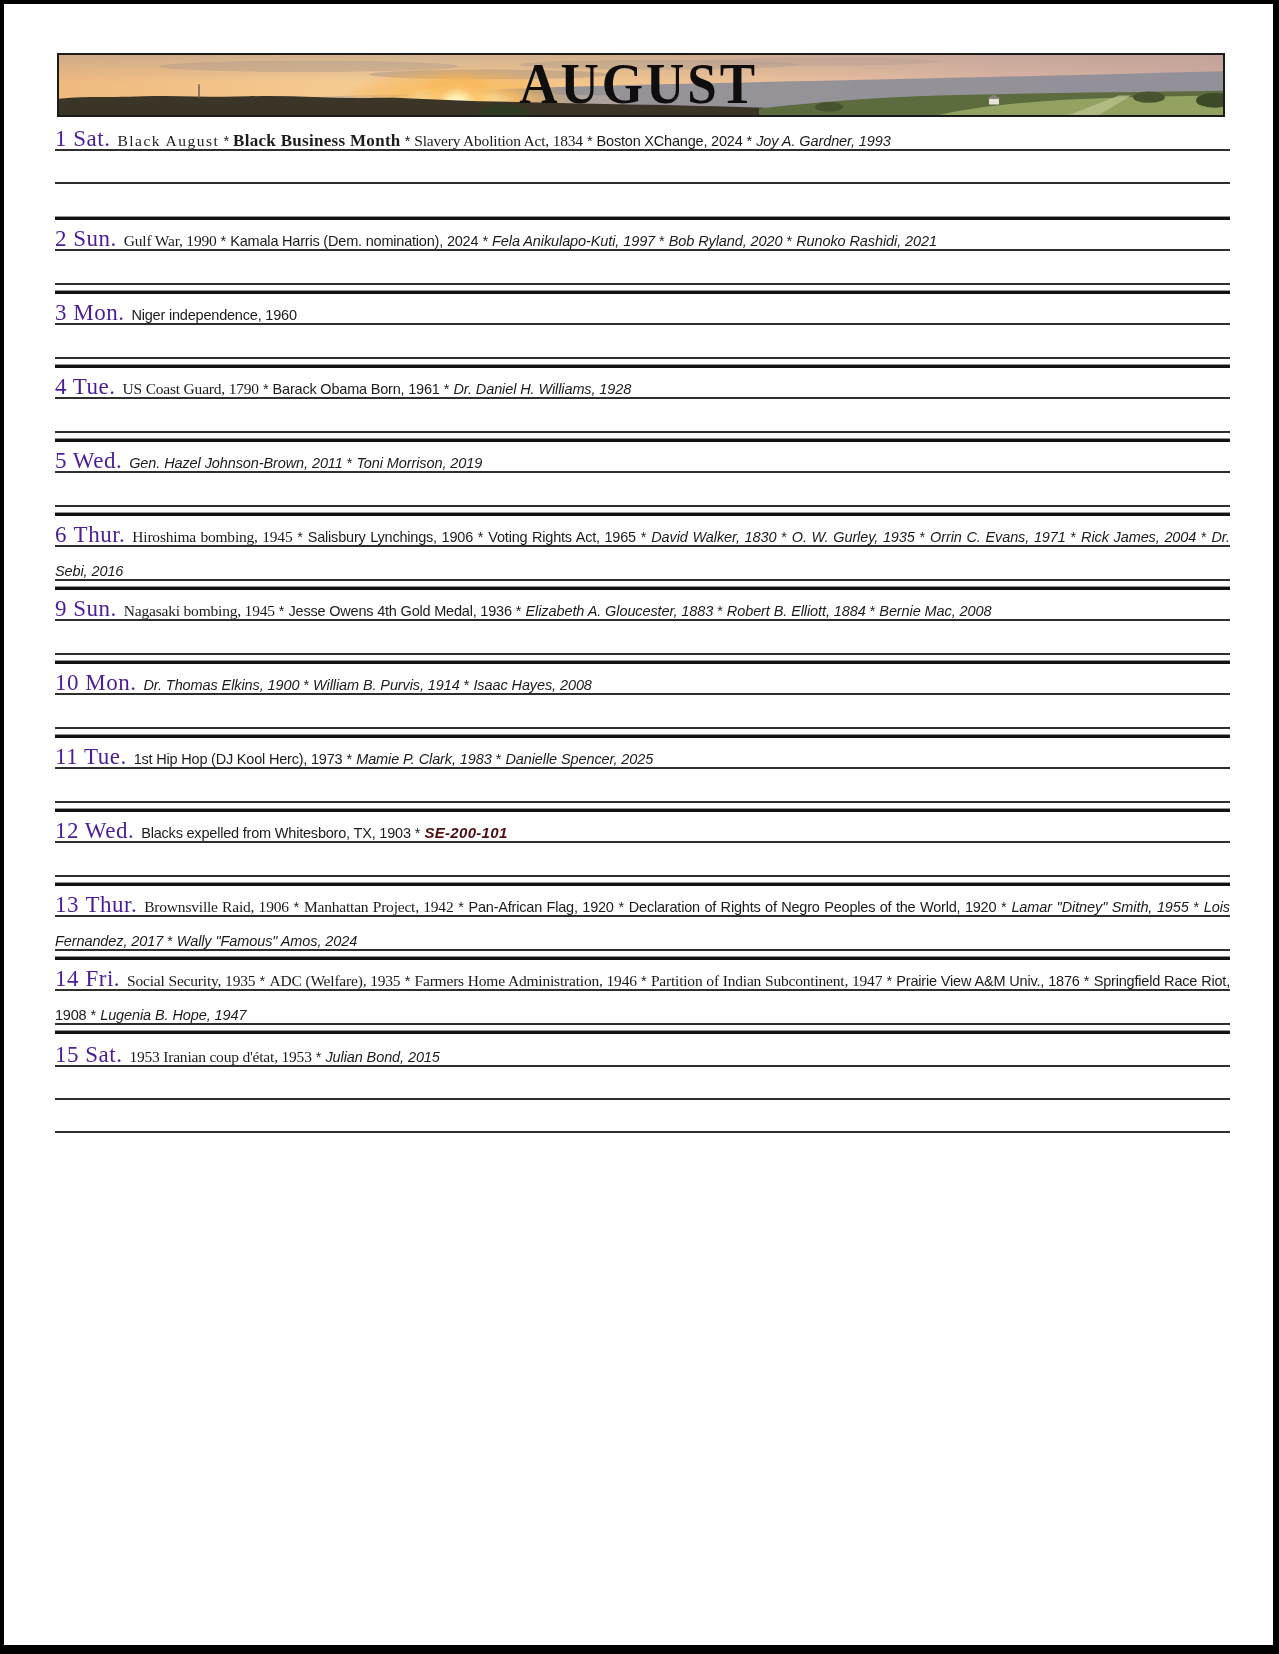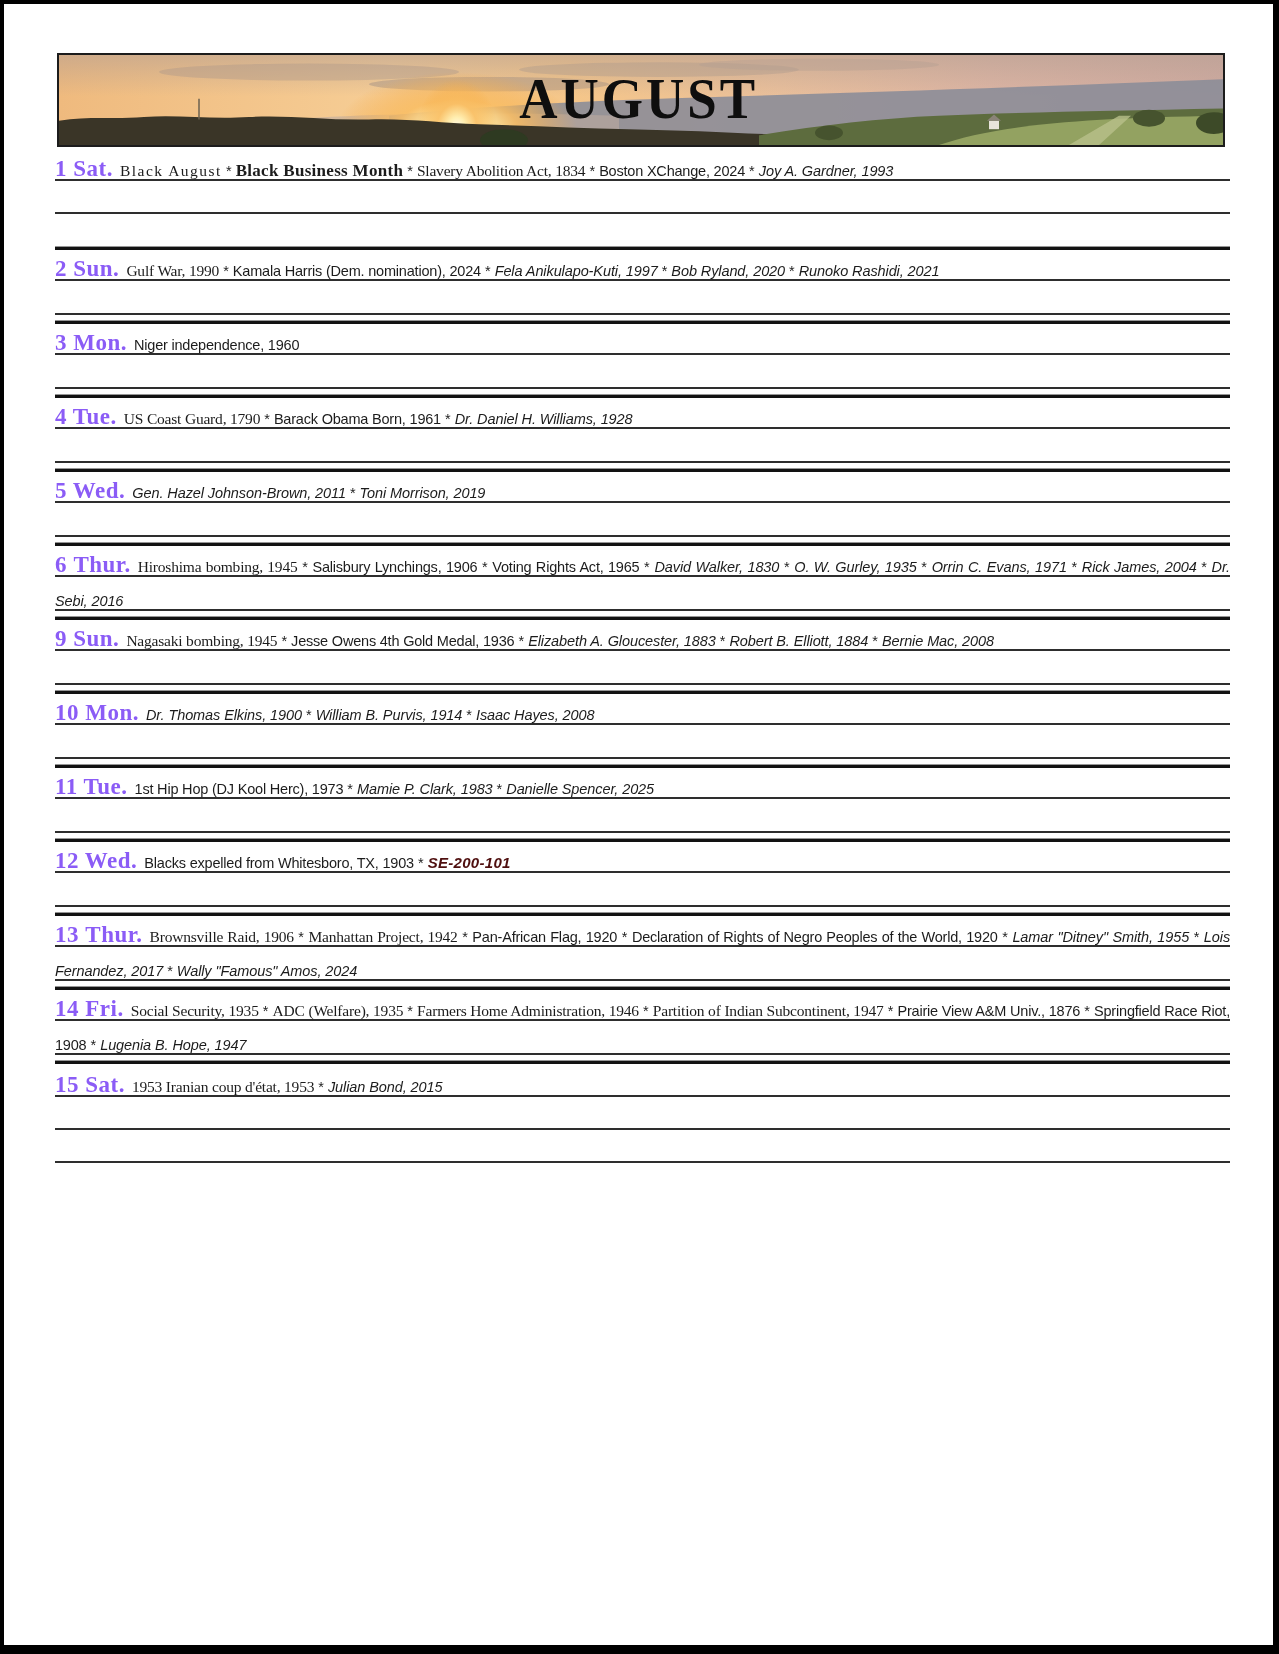--- a/index.html
+++ b/index.html
@@ -4,21 +4,21 @@
 <style>
   html,body{margin:0;padding:0;background:#fff;}
   body{width:1279px;height:1654px;font-family:"Liberation Sans",sans-serif;}
   .page{
     box-sizing:border-box;width:1279px;height:1654px;background:#fff;
     border:4px solid #000;border-right-width:6px;border-bottom-width:9px;
     padding:49px 43px 0 51px;overflow:hidden;
   }
   
   .banner{
-    position:relative;box-sizing:border-box;width:1168px;height:94px;
+    position:relative;box-sizing:border-box;width:1168px;height:64px;
     margin-left:2px;border:2px solid #1c1c1c;overflow:hidden;background:#fca5a5;
   }
   .banner svg{position:absolute;left:0;top:0;width:100%;height:100%;display:block;}
   .month-title{
     position:absolute;left:50%;top:50%;transform:translate(-51%,-52%) scaleY(1.06);
     margin:0;font-family:"Liberation Serif",serif;font-weight:700;
     font-size:53px;letter-spacing:3px;color:#0e0e0e;white-space:nowrap;
   }
   
   .days{margin-top:5px;}
@@ -34,22 +34,22 @@
   .day.first .r1{top:27px}.day.first .r2{top:60px}
   .day.last .r1{top:35px}.day.last .r2{top:68px}.day.last .r3{top:101px}
   .entry{
     position:absolute;left:0;right:0;top:6px;margin:0;
     line-height:33.5px;color:#1c1c1c;font-size:14.5px;
   }
   .day.first .entry{top:0;line-height:33px;}
   .day.last .entry{top:8px;}
   .day.two .entry{text-align:justify;}
   .day-label{
-    font-family:"Liberation Serif",serif;font-weight:700;font-size:23px;
-    letter-spacing:.5px;color:#8b5cf6;margin-right:7px;
+    font-family:"Liberation Serif",serif;font-weight:400;font-size:23px;
+    letter-spacing:.5px;color:#4c1d95;margin-right:7px;
   }
   .seg-sans{font-size:14.5px;letter-spacing:-.2px;}
   .seg-serif{font-family:"Liberation Serif",serif;font-size:15.5px;letter-spacing:-.2px;}
   .seg-serif-sp{font-family:"Liberation Serif",serif;font-size:15.5px;letter-spacing:1.5px;}
   .seg-bserif{font-family:"Liberation Serif",serif;font-size:17px;font-weight:700;letter-spacing:.3px;}
   .seg-italic{font-style:italic;font-size:14.5px;letter-spacing:-.1px;}
   .seg-se{font-weight:700;font-style:italic;font-size:15px;letter-spacing:.3px;color:var(--se-color,#4f0f0f);}
   .seg-sep{font-size:14.5px;white-space:pre;}
 </style>
 </head>

